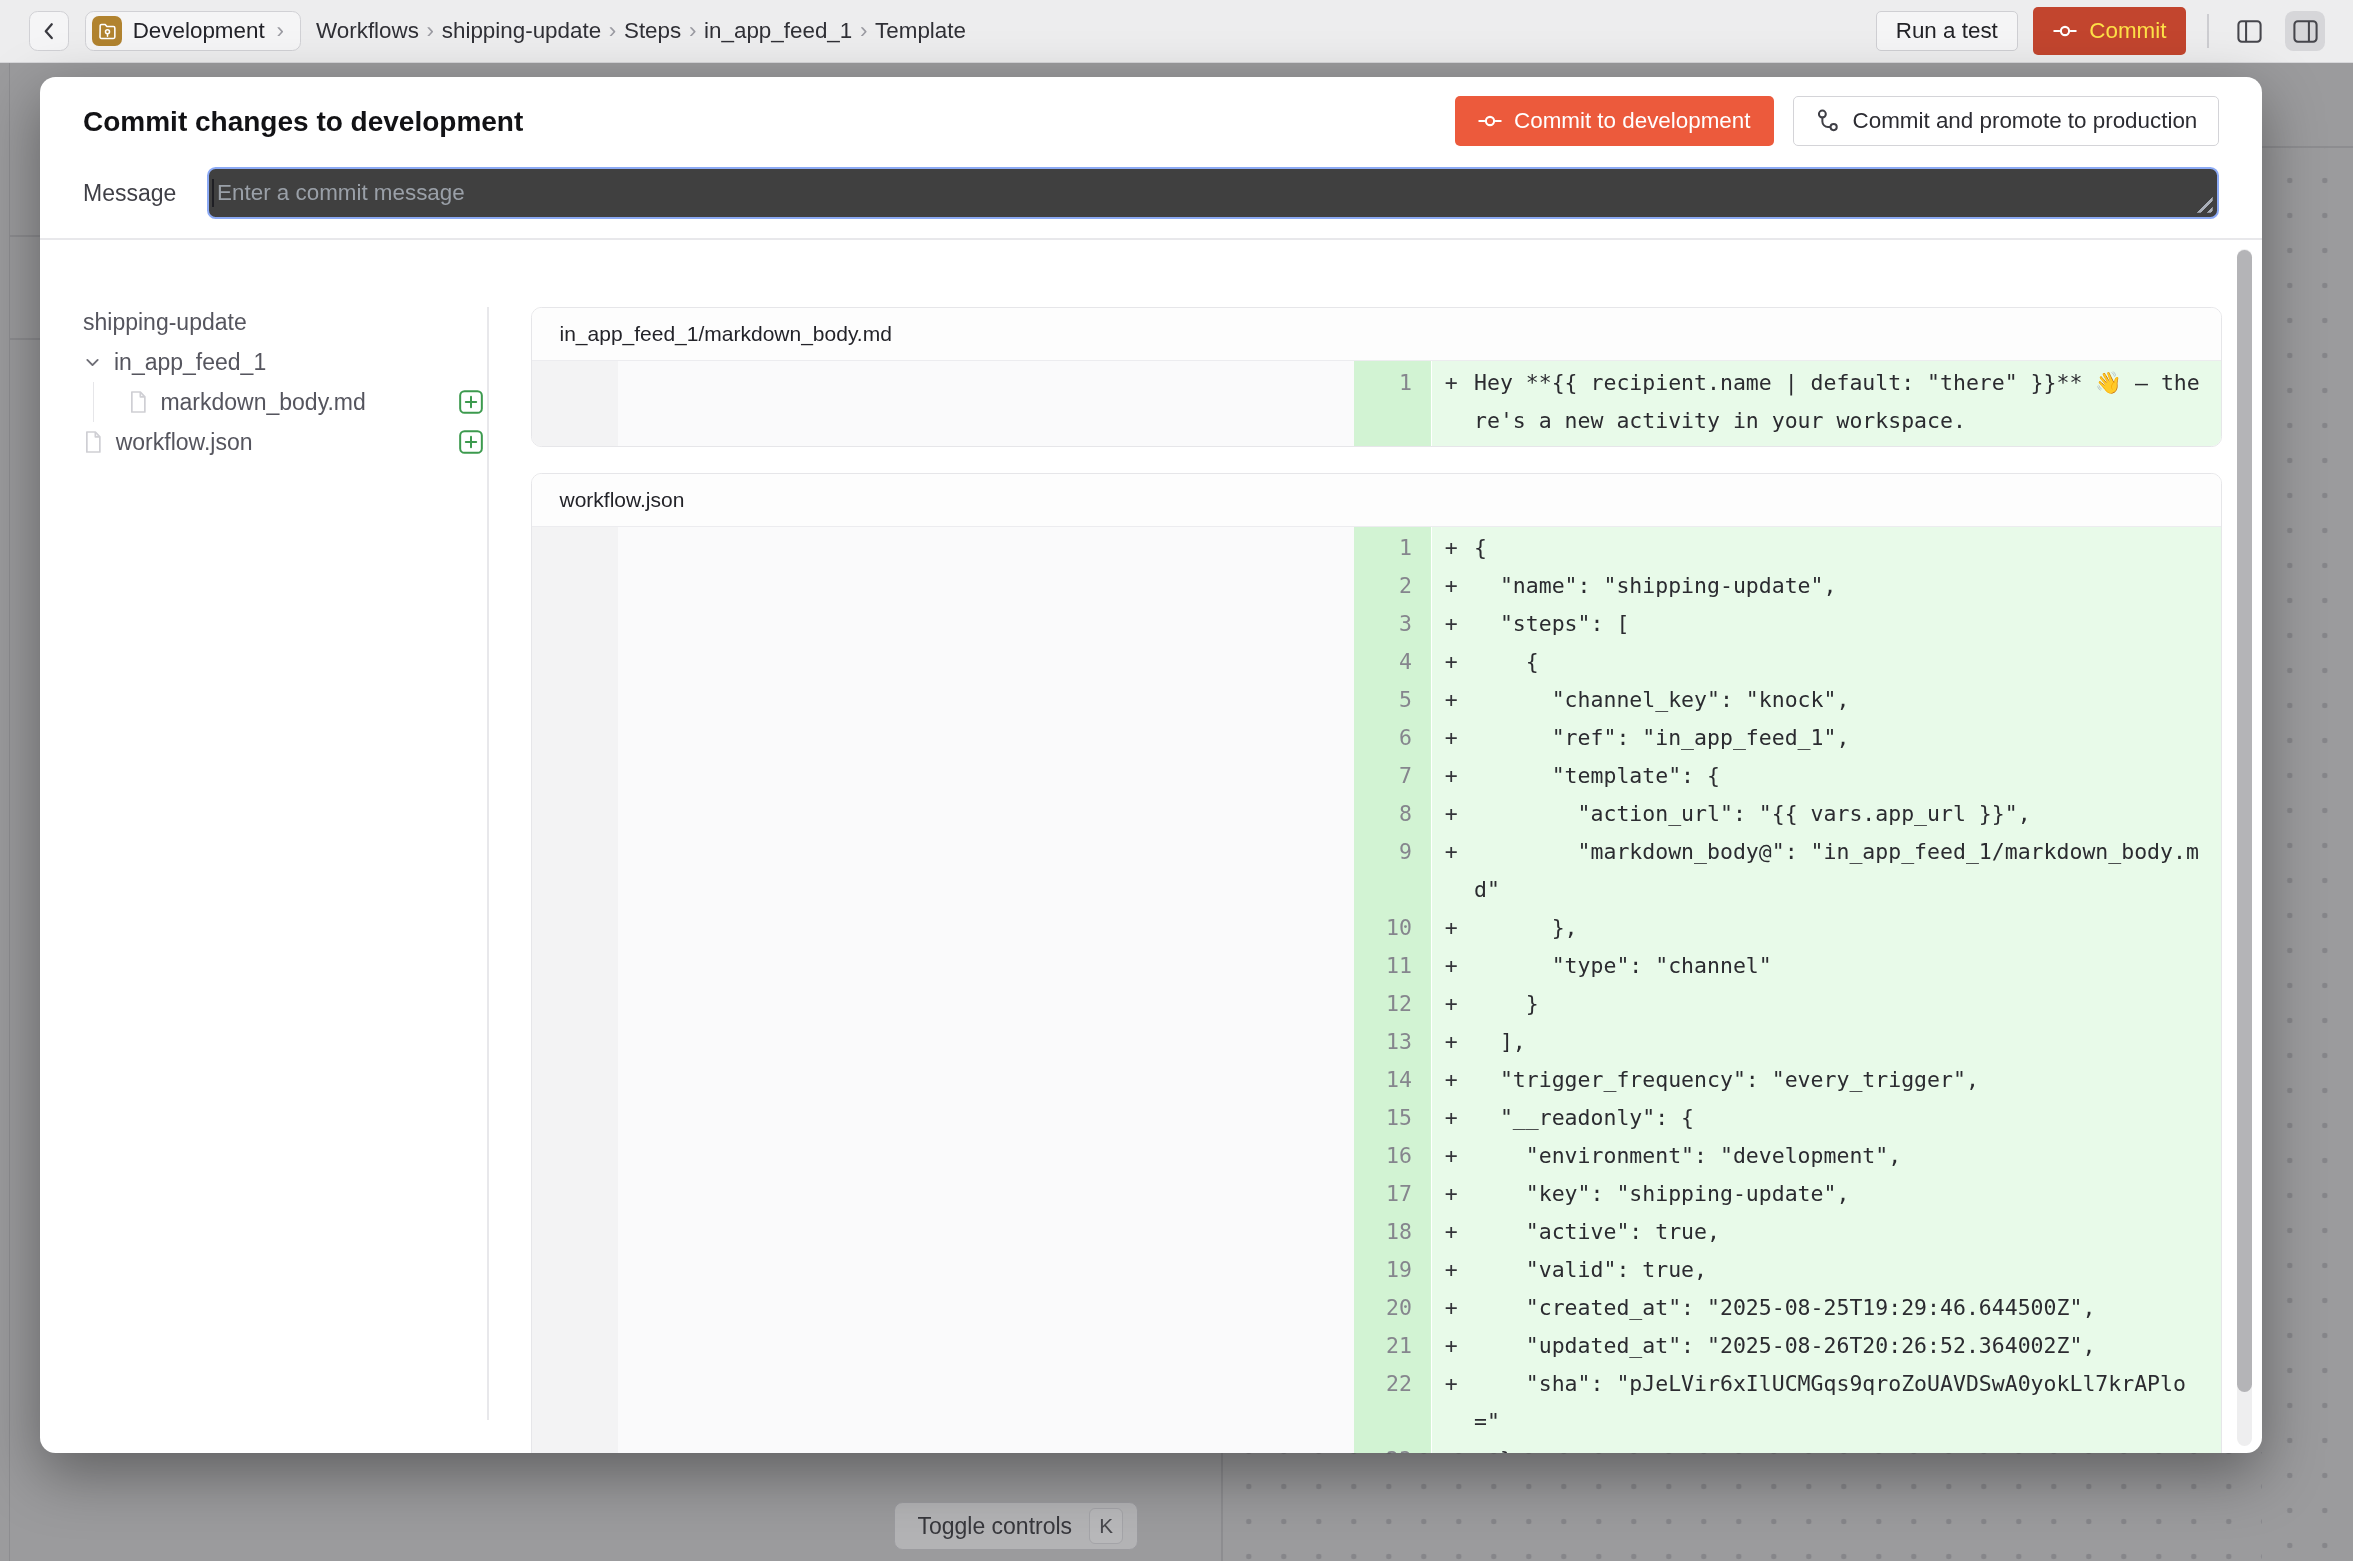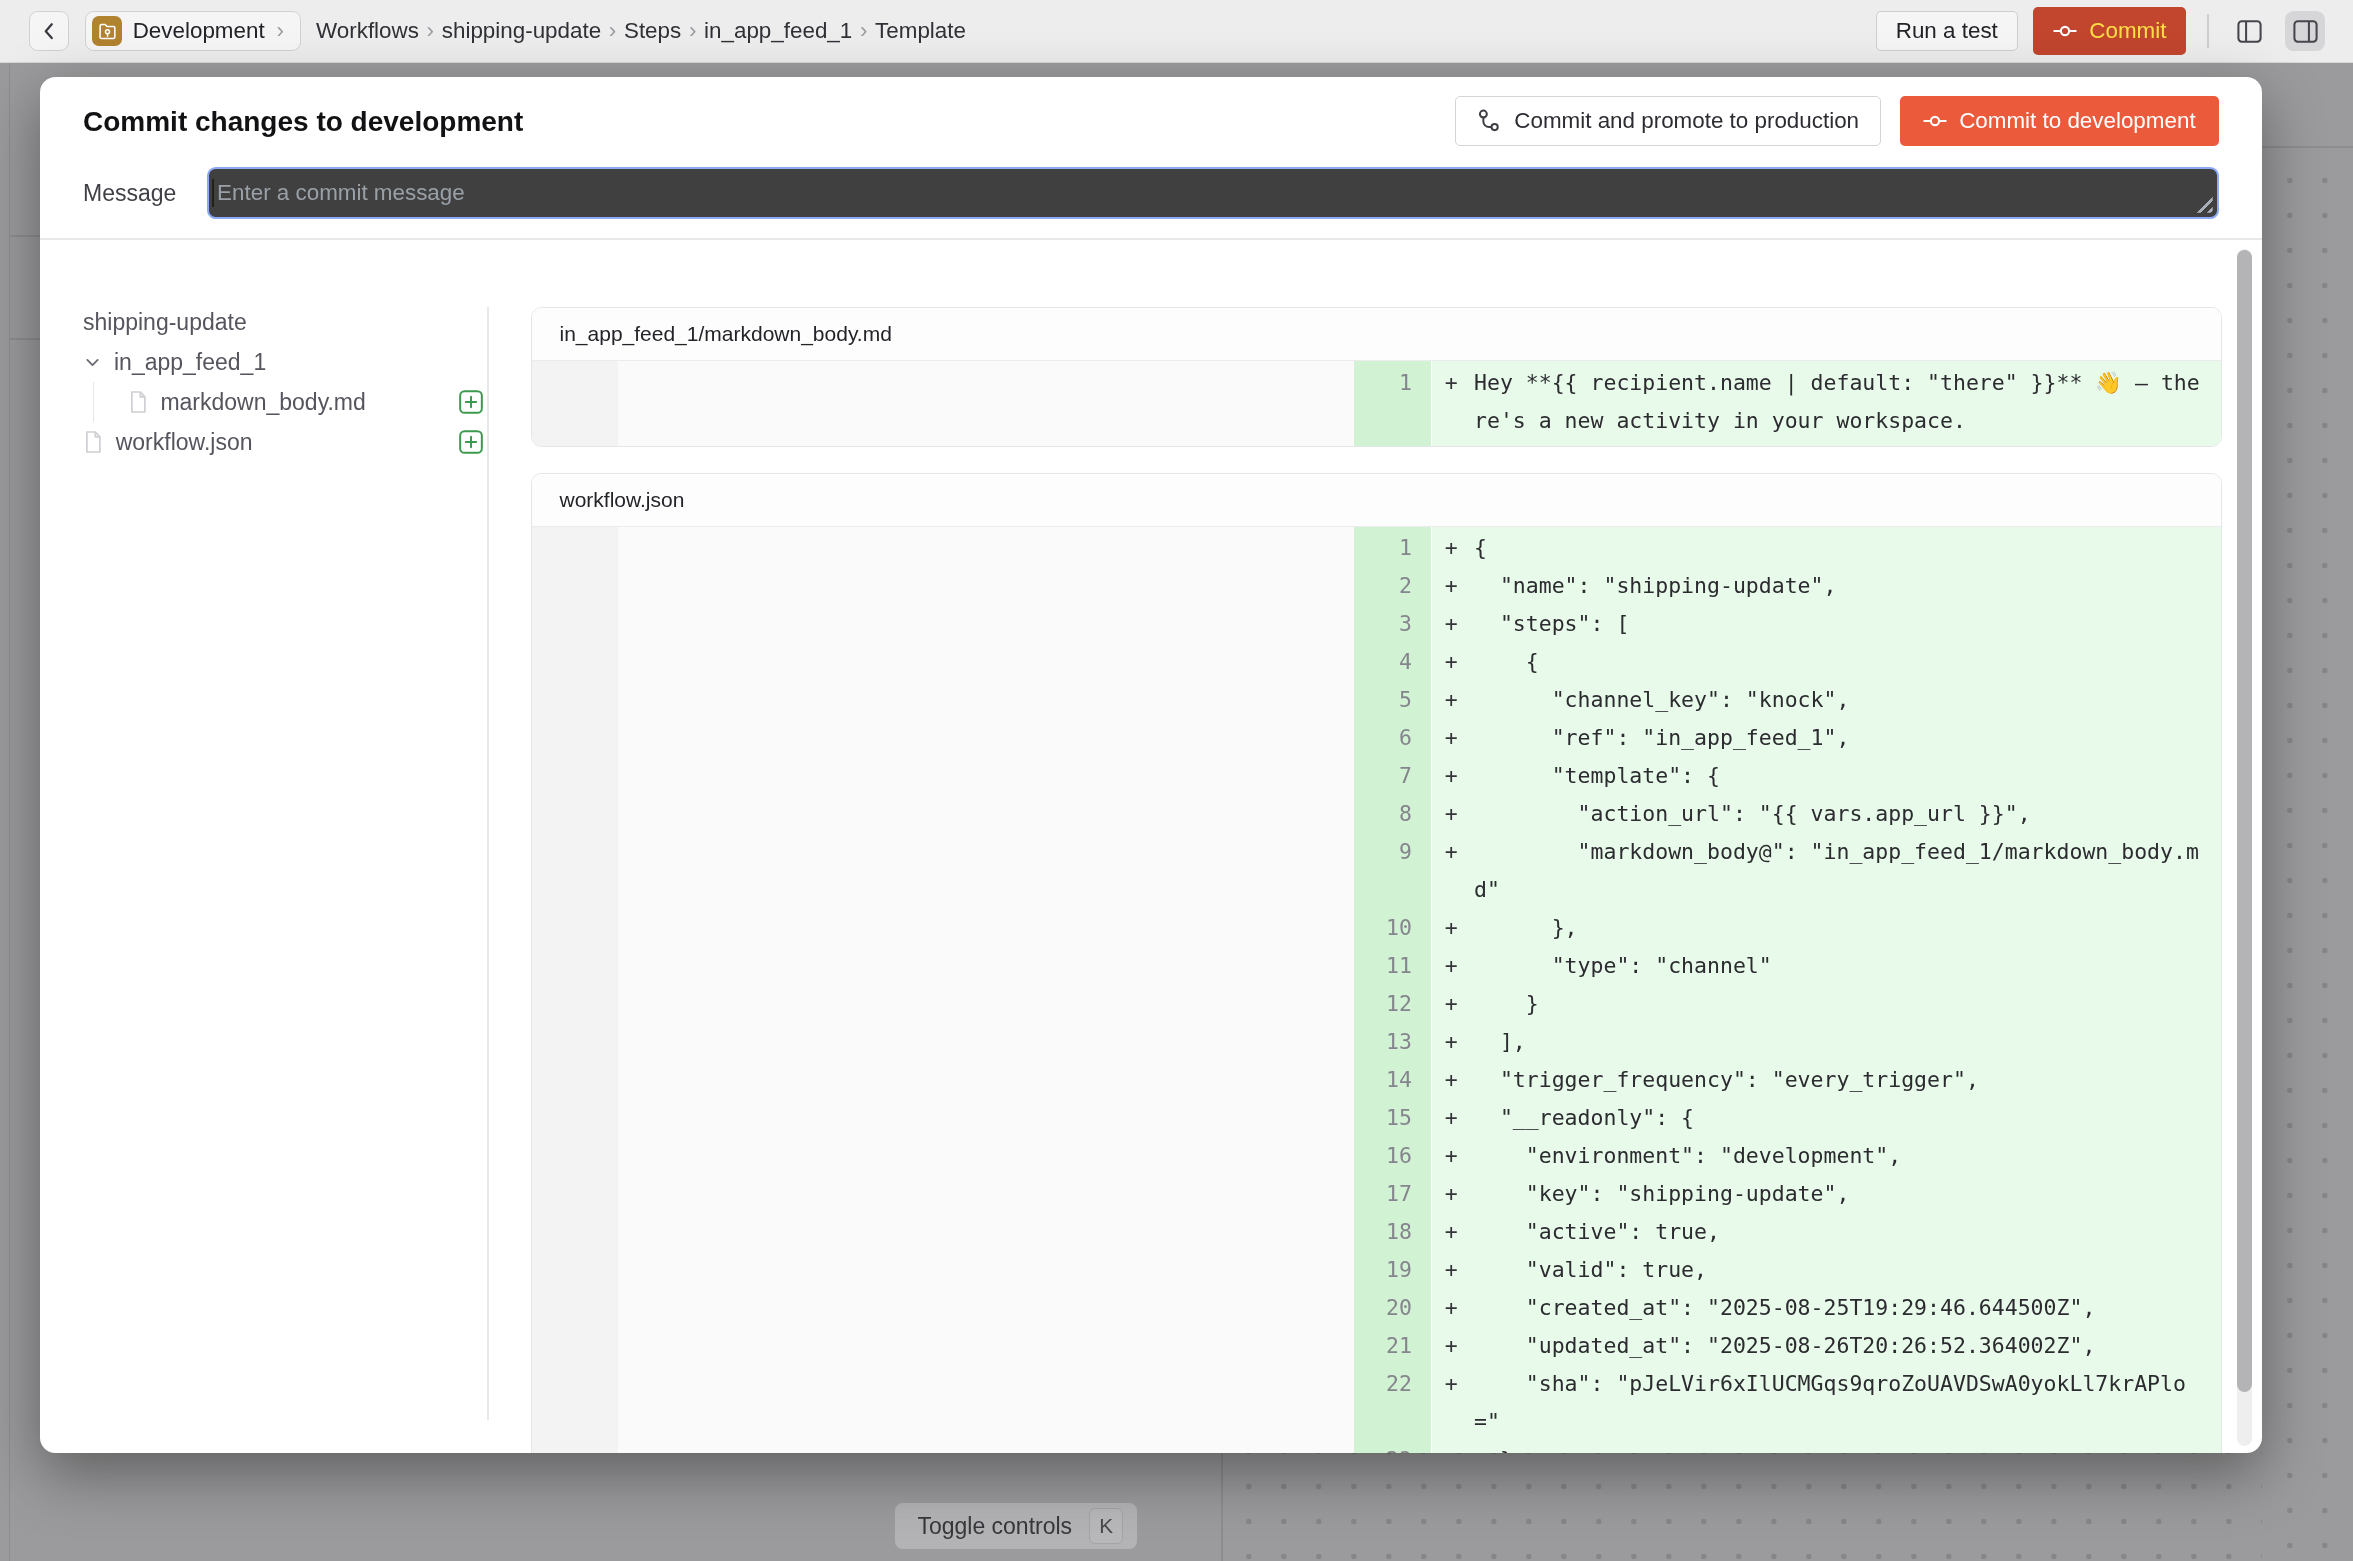--- a/index.html
+++ b/index.html
@@ -244,39 +244,39 @@
           </svg>
       </span>
     </button>
   </header>
 
   <section class="modal">
     <div class="modal-header">
       <h1 class="modal-title">Commit changes to development</h1>
 
       <div class="modal-actions">
+        <button class="btn commit-dev-btn">
+          <span>
+            <svg width="24" height="24" viewBox="0 0 28 28" fill="none" stroke="#ffffff" stroke-width="2.4" stroke-linecap="round">
+                <line x1="1.5" y1="14" x2="7.5" y2="14"></line>
+                <circle cx="14" cy="14" r="4.8"></circle>
+                <line x1="20.5" y1="14" x2="26.5" y2="14"></line>
+              </svg>
+          </span>
+          <span>Commit to development</span>
+        </button>
         <button class="btn promote-btn">
           <span>
             <svg width="26" height="26" viewBox="0 0 30 30" fill="none" stroke="#3f3f46" stroke-width="2.3" stroke-linecap="round">
                 <circle cx="8.5" cy="7" r="4"></circle>
                 <path d="M8.5 11 v4.5 a6.5 6.5 0 0 0 6.5 6.5 h2.5"></path>
                 <circle cx="21.5" cy="22" r="3.6"></circle>
               </svg>
           </span>
           <span>Commit and promote to production</span>
-        </button>
-        <button class="btn commit-dev-btn">
-          <span>
-            <svg width="24" height="24" viewBox="0 0 28 28" fill="none" stroke="#ffffff" stroke-width="2.4" stroke-linecap="round">
-                <line x1="1.5" y1="14" x2="7.5" y2="14"></line>
-                <circle cx="14" cy="14" r="4.8"></circle>
-                <line x1="20.5" y1="14" x2="26.5" y2="14"></line>
-              </svg>
-          </span>
-          <span>Commit to development</span>
         </button>
       </div>
 
       <div class="message-row">
         <label class="message-label">Message</label>
         <div class="message-input">
           <span class="caret"></span>
           <span class="placeholder">Enter a commit message</span>
           <span class="resize-grip"></span>
         </div>

